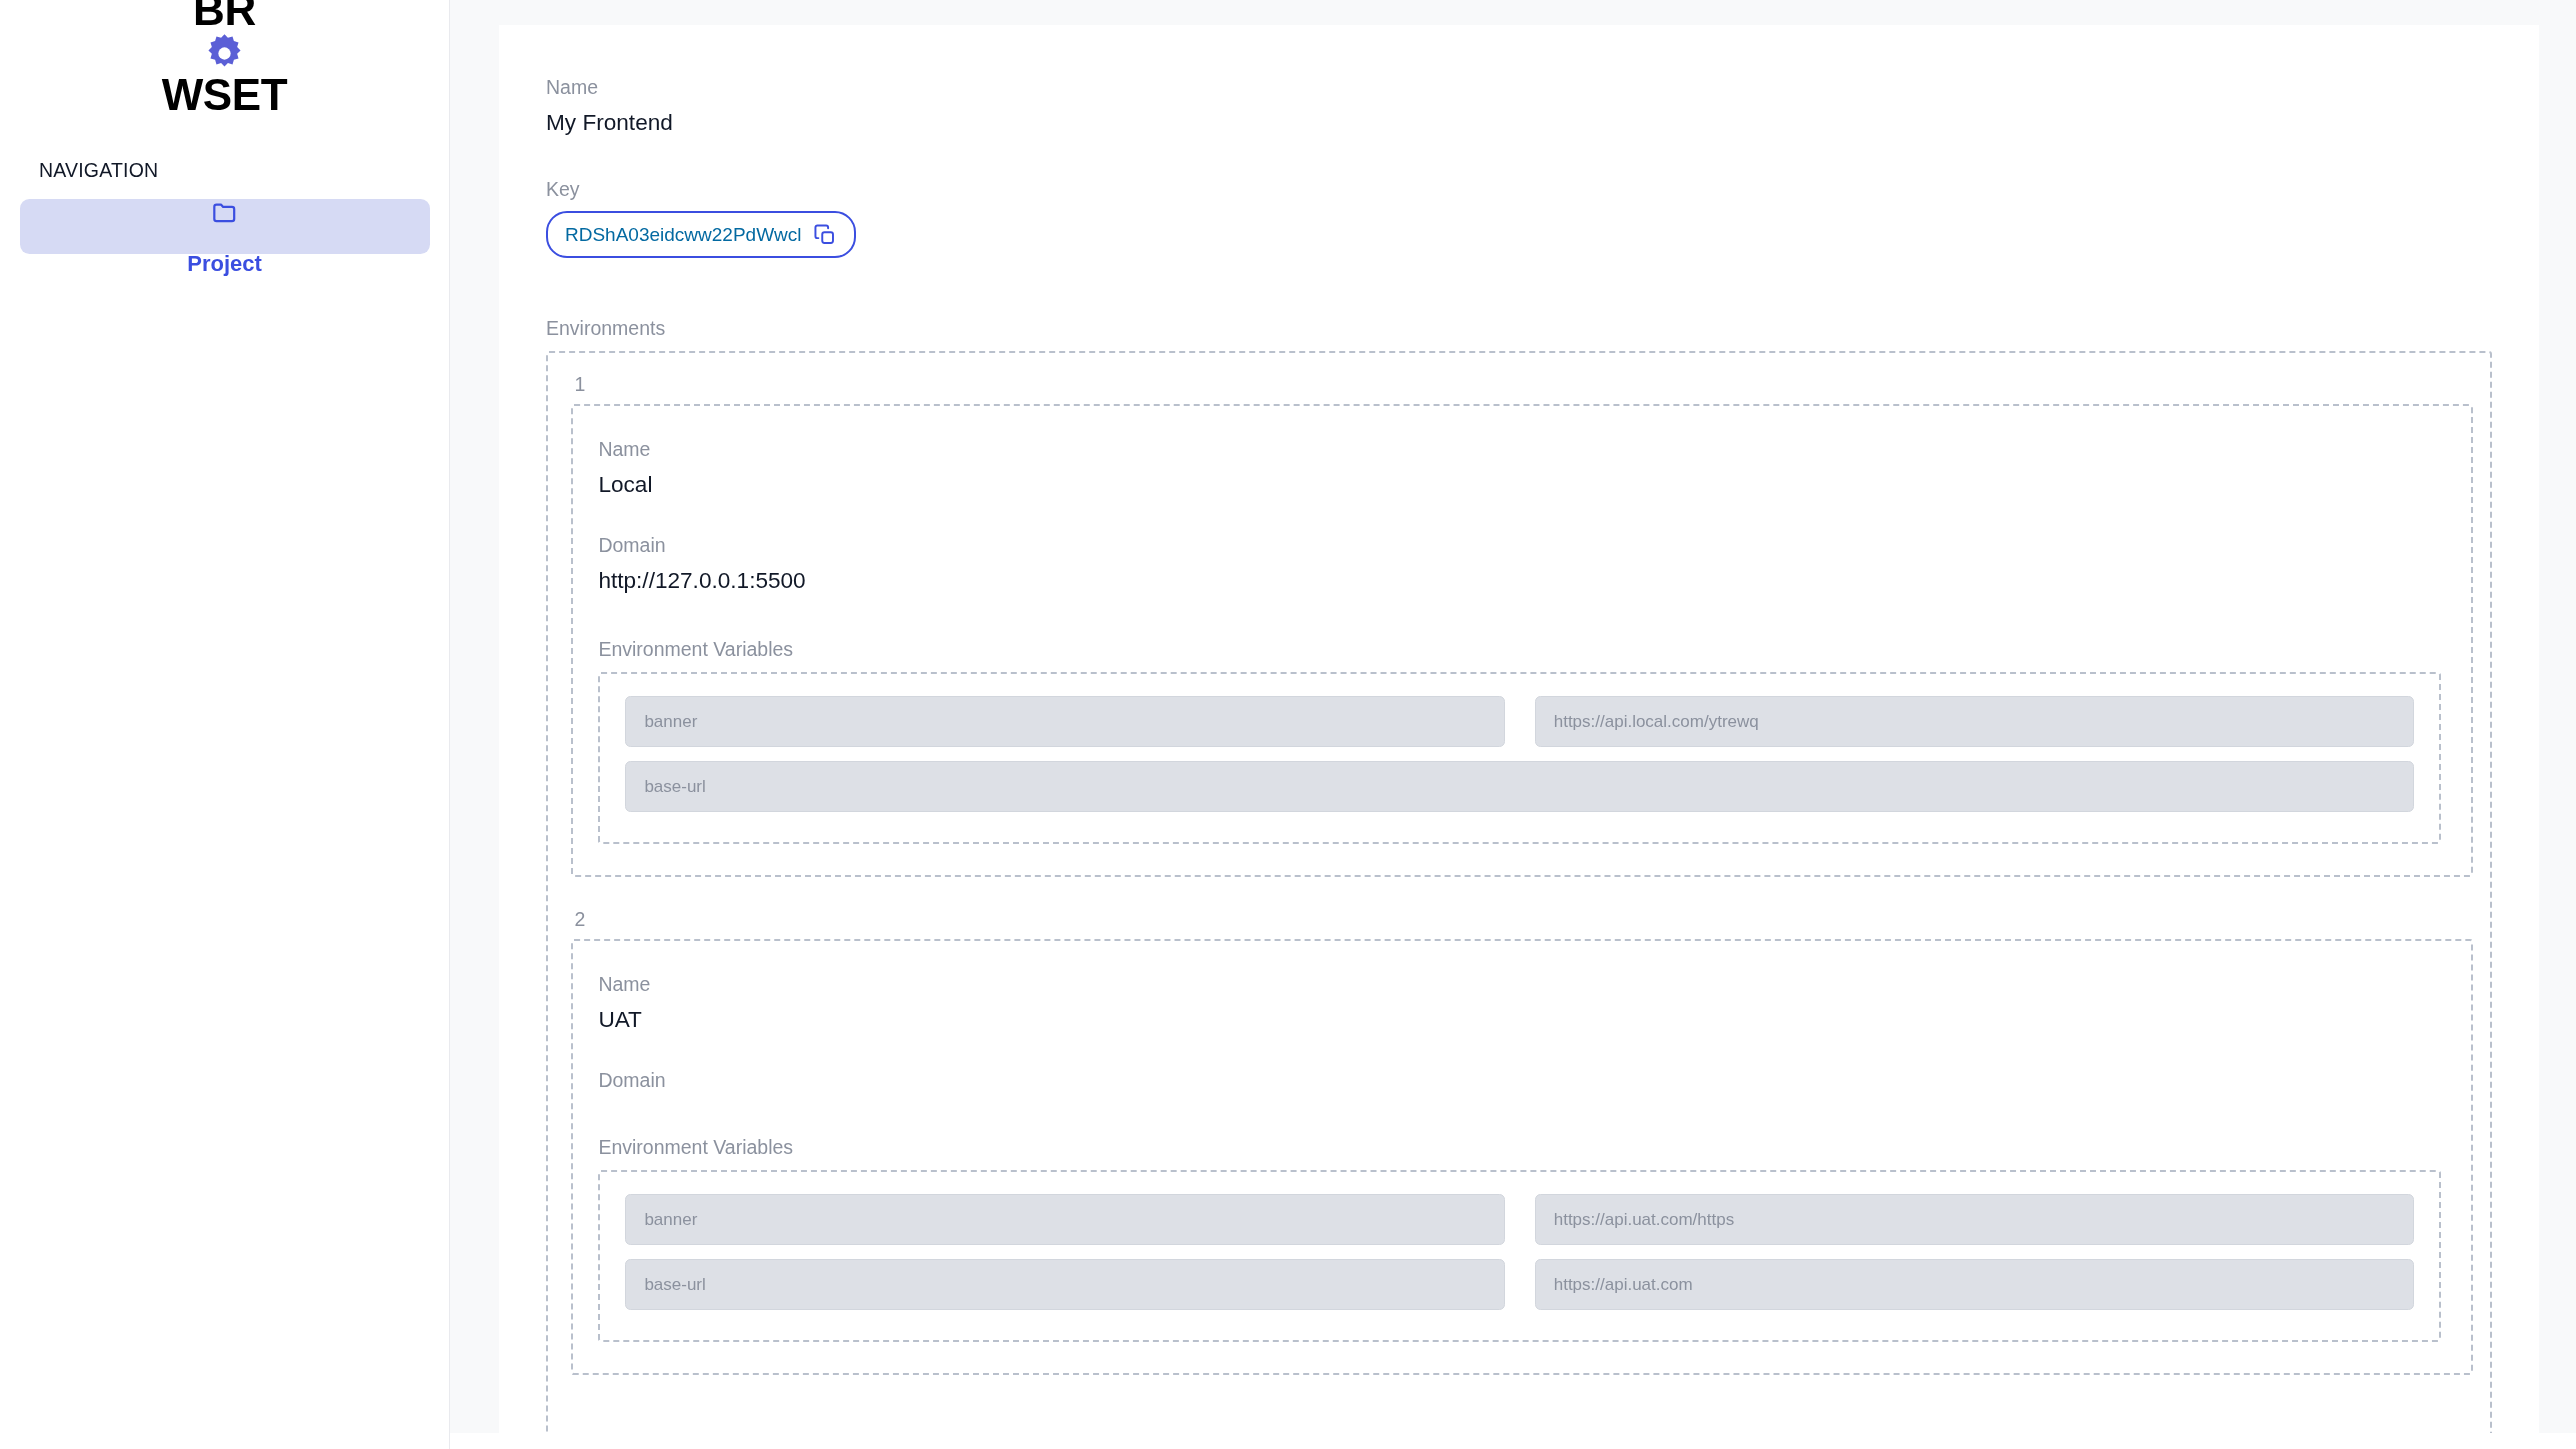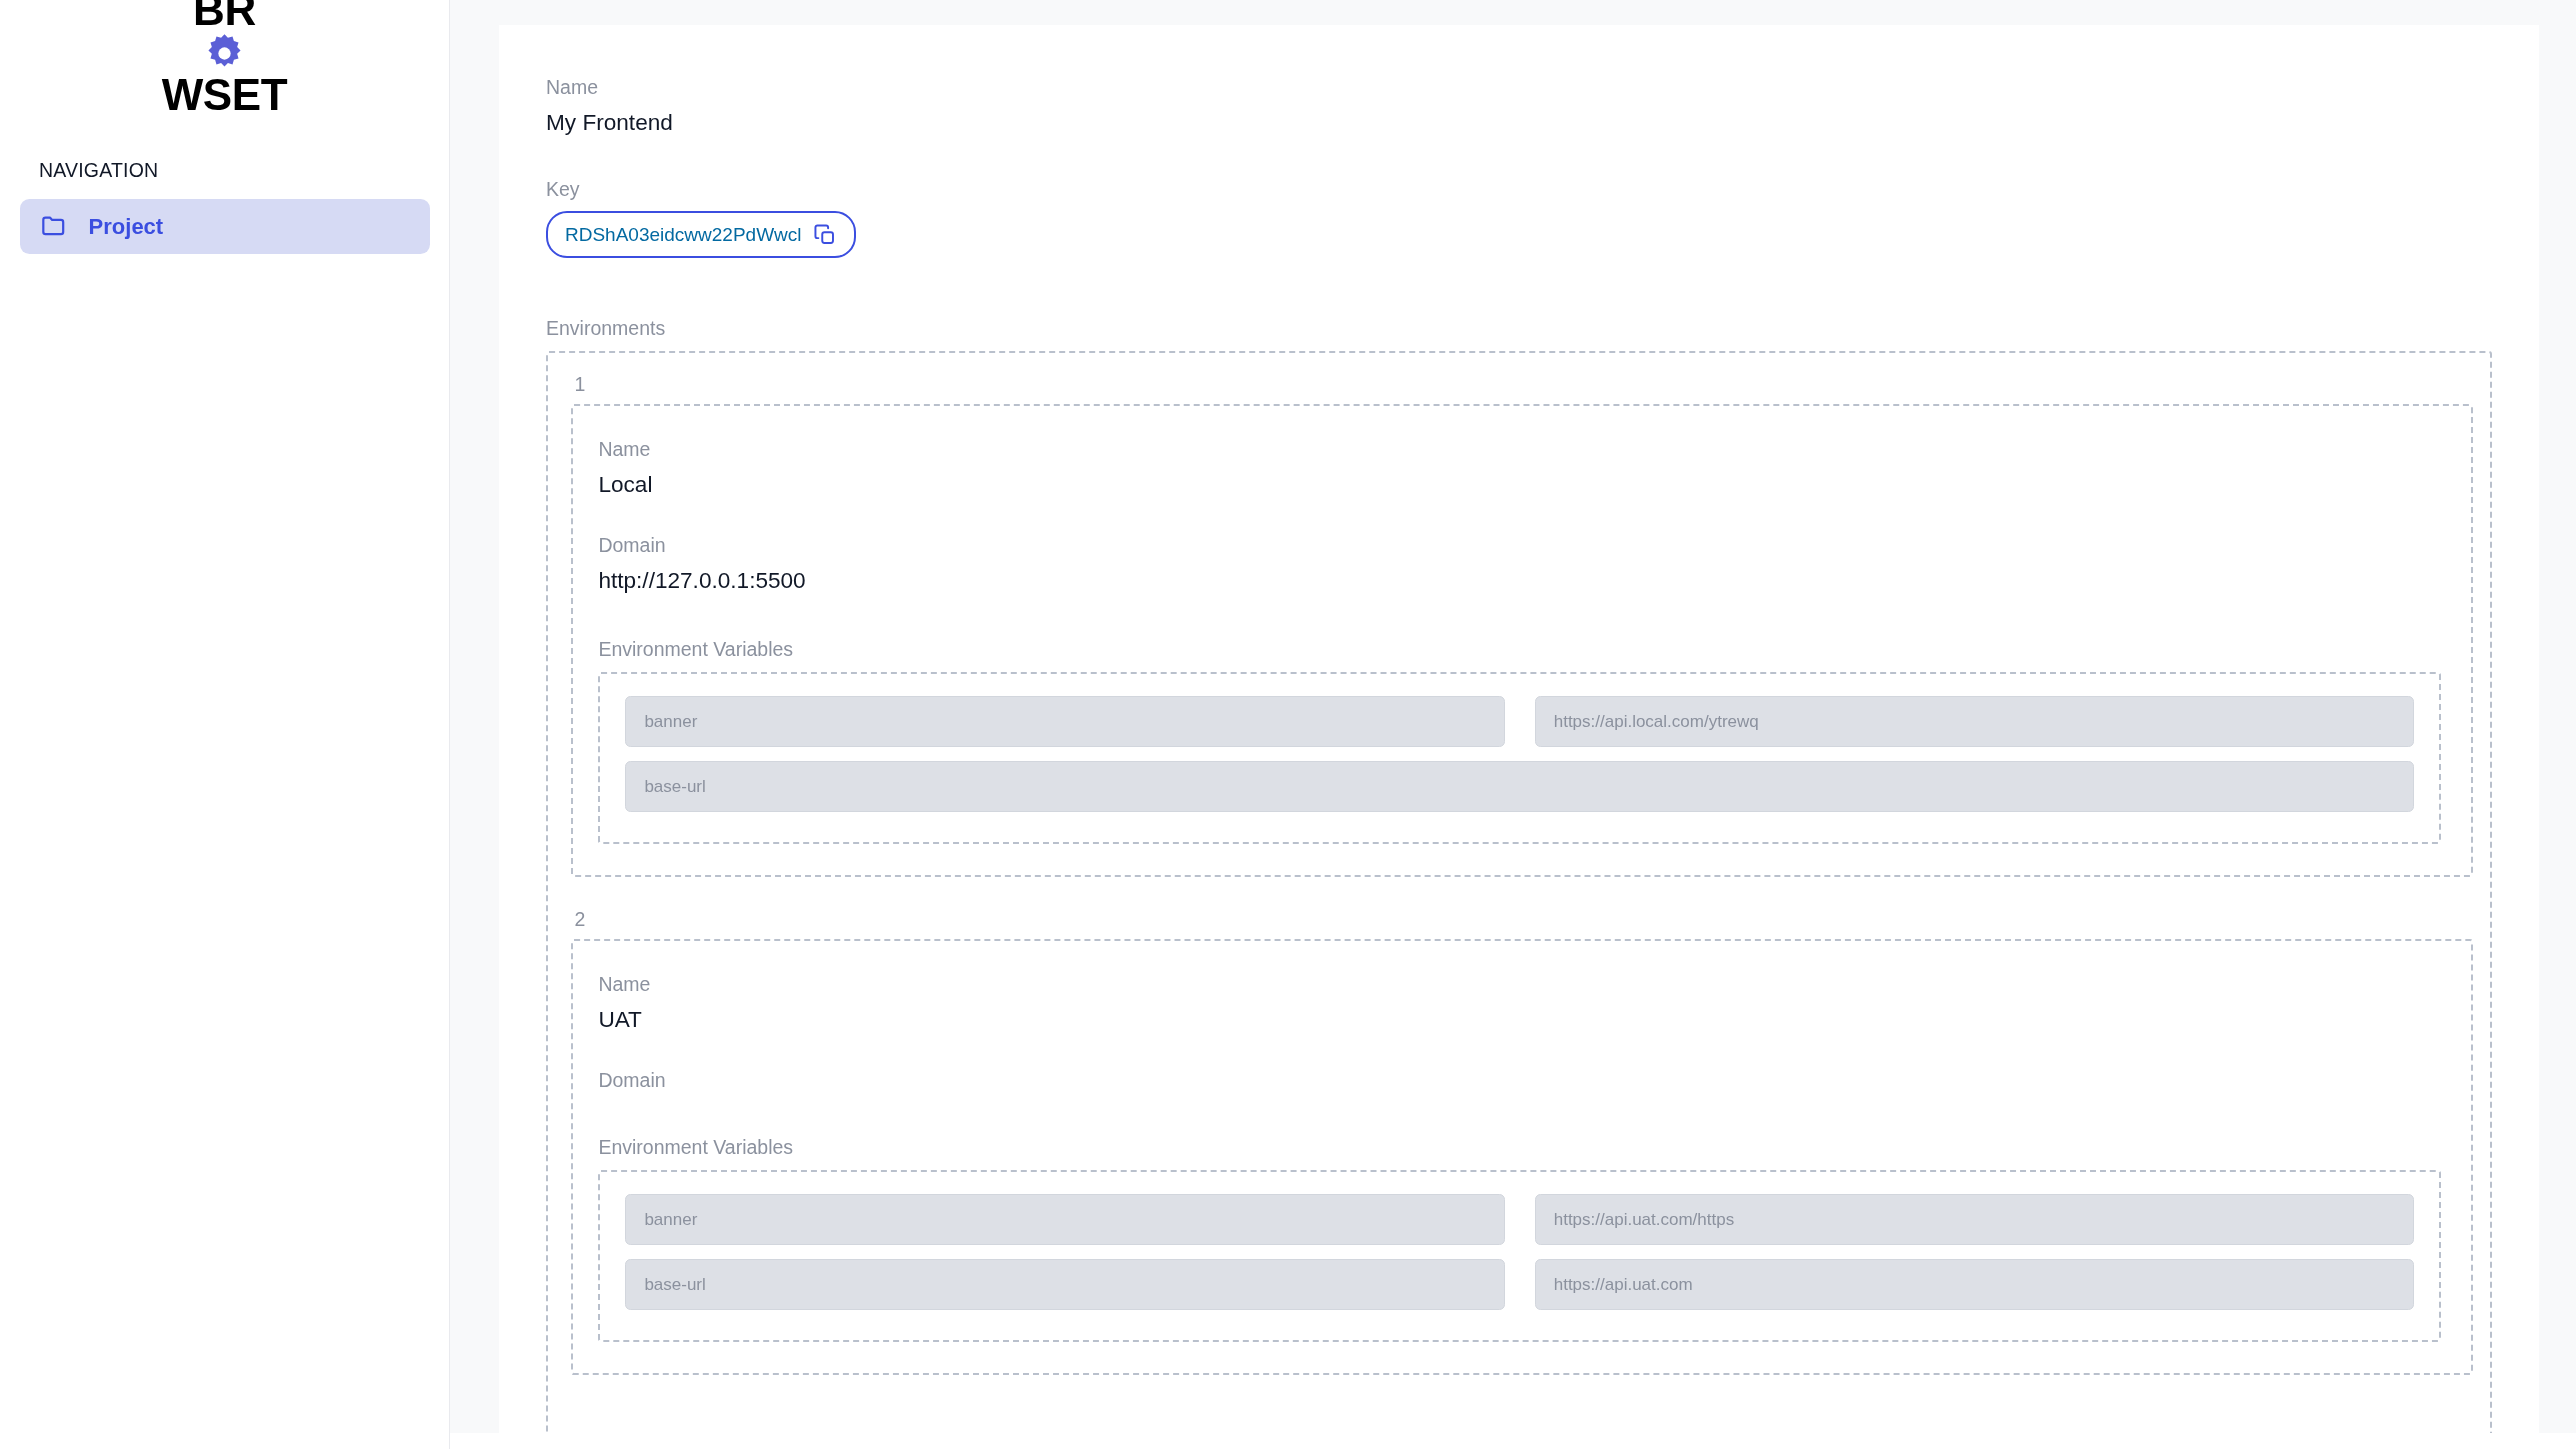--- a/index.html
+++ b/index.html
@@ -65,21 +65,21 @@
 
   .nav-item {
     display: flex;
     align-items: center;
     gap: 22.6px;
     height: 55px;
     padding: 0 20px;
     border-radius: 9.4px;
     cursor: pointer;
   }
-  .nav-item.active { background: #d6daf4; }
+  .nav-item.active { background: #d6daf4; flex-direction: column; }
   .nav-item-label {
     font-size: 22px;
     font-weight: 700;
     color: #3b4ee0;
   }
   .nav-item.active .folder-icon svg { stroke: #3b4ee0; }
 
   
   #main {
     flex: 1;

